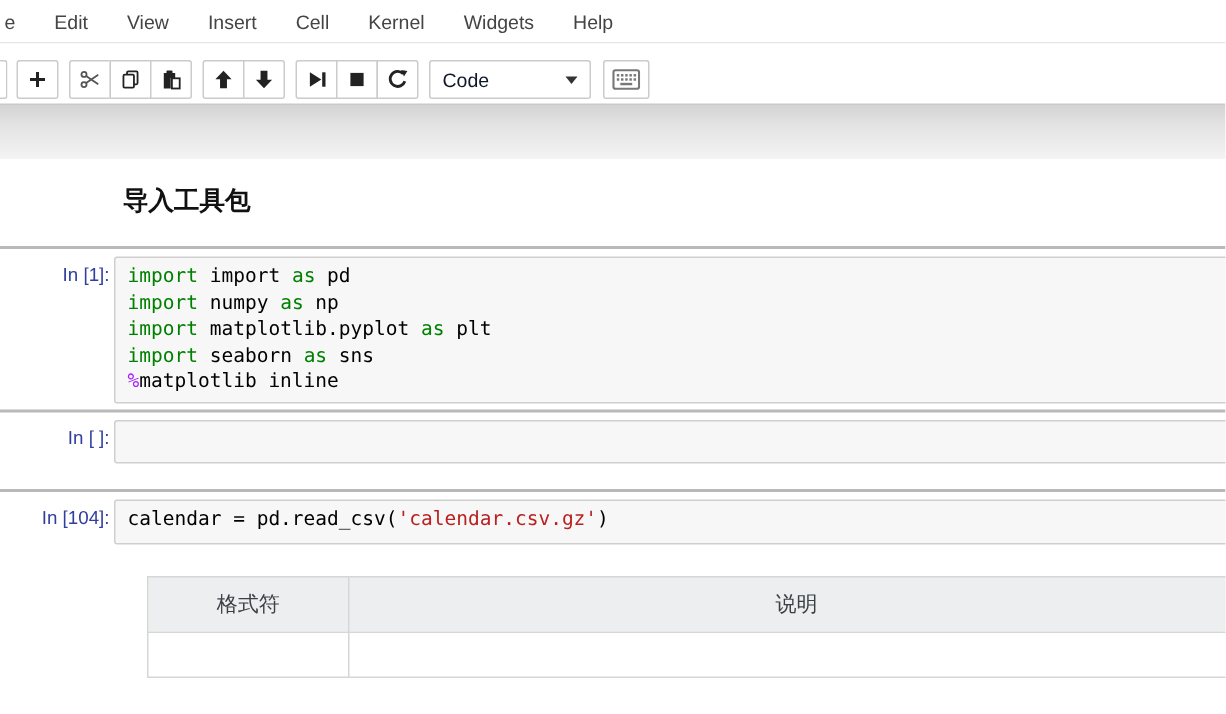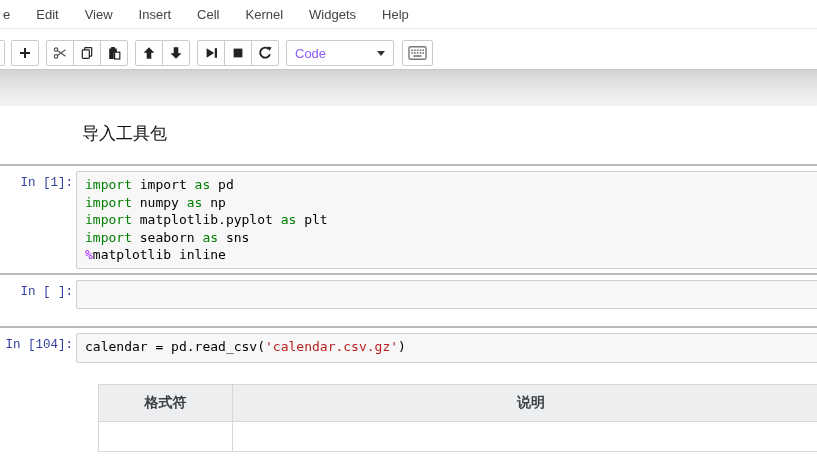--- a/index.html
+++ b/index.html
@@ -21,54 +21,54 @@
   .btn-group .tb-btn:first-child { border-radius: 2px 0 0 2px; }
   .btn-group .tb-btn:last-child { border-radius: 0 2px 2px 0; }
   .btn-group .tb-btn:only-child { border-radius: 2px; }
   .btn-group .tb-btn + .tb-btn { margin-left: -1px; }
   .tb-sliver { width: 5px; height: 26px; border: 1px solid #cbcbcb; border-left: none;
     border-radius: 0 2px 2px 0; background: #fff; margin-right: 6px; }
   .gray-ic { color: #777; }
   .mid-ic { color: #555; }
   .cell-type-select { height: 26px; width: 108px; border: 1px solid #cbcbcb; border-radius: 2px;
     background: #fff; display: flex; align-items: center; padding: 0 8px; margin-right: 8px; }
-  .cell-type-select .sel-label { font-size: 13px; color: #8b5cf6; flex: 1; }
+  .cell-type-select .sel-label { font-size: 13px; color: #0f172a; flex: 1; }
   .caret { width: 0; height: 0; border-left: 4px solid transparent; border-right: 4px solid transparent;
     border-top: 5px solid #333; }
 
   
   .band { height: 36px; background: linear-gradient(180deg, #d3d3d3 0%, #e2e2e2 35%, #f4f4f4 100%); }
 
   
   .notebook { background: #fff; }
-  .md-heading { margin: 18px 0 0 82px; font-size: 17px; font-weight: normal; color: #111; line-height: 20px; }
+  .md-heading { margin: 18px 0 0 82px; font-size: 17px; font-weight: bold; color: #111; line-height: 20px; }
   .md-heading.second { margin-top: 28px; }
   .divider { height: 2px; background: #b9b9b9; }
   .div1 { margin-top: 20px; }
   .div2 { margin-top: 4px; }
   .div3 { margin-top: 17px; }
 
   .code-row { display: flex; align-items: flex-start; margin-top: 5px; }
   .prompt { width: 76px; flex: 0 0 76px; text-align: right; padding: 5px 3px 0 0;
-    font-family: Liberation Mono, monospace; font-size: 12.5px;
+    font-family: Liberation Sans, sans-serif; font-size: 12.5px;
     color: #303F9F; white-space: pre; }
   .input-box { flex: 1; margin-right: -10px; background: #f7f7f7; border: 1px solid #cfcfcf;
     border-radius: 2px; padding: 4px 8px; }
   .input-box.one-line { height: 29.5px; }
   .code-line { font-family: "DejaVu Sans Mono", "Liberation Mono", monospace;
     font-size: 13px; line-height: 17.5px; white-space: pre; color: #000; }
   .tok-kw { color: #008000; font-weight: normal; }
   .tok-magic { color: #AA22FF; }
   .tok-str { color: #BA2121; }
   .tok-txt { color: #000; }
 
   
   .out-table { margin: 21px 0 0 98px; border-collapse: collapse; width: 732px; table-layout: fixed; }
   .out-table th, .out-table td { border: 1px solid #d6d6d6; }
-  .out-table th { background: #eceef0; font-size: 14px; font-weight: bold; color: #3c4045;
+  .out-table th { background: #eceef0; font-size: 14px; font-weight: normal; color: #3c4045;
     text-align: center; padding: 9px 4px; }
   .out-table col.c1 { width: 134px; }
   .out-table td { height: 30px; background: #fff; }
 
   svg { display: block; }
 </style>
 </head>
 <body>
 
 <div class="menubar">

